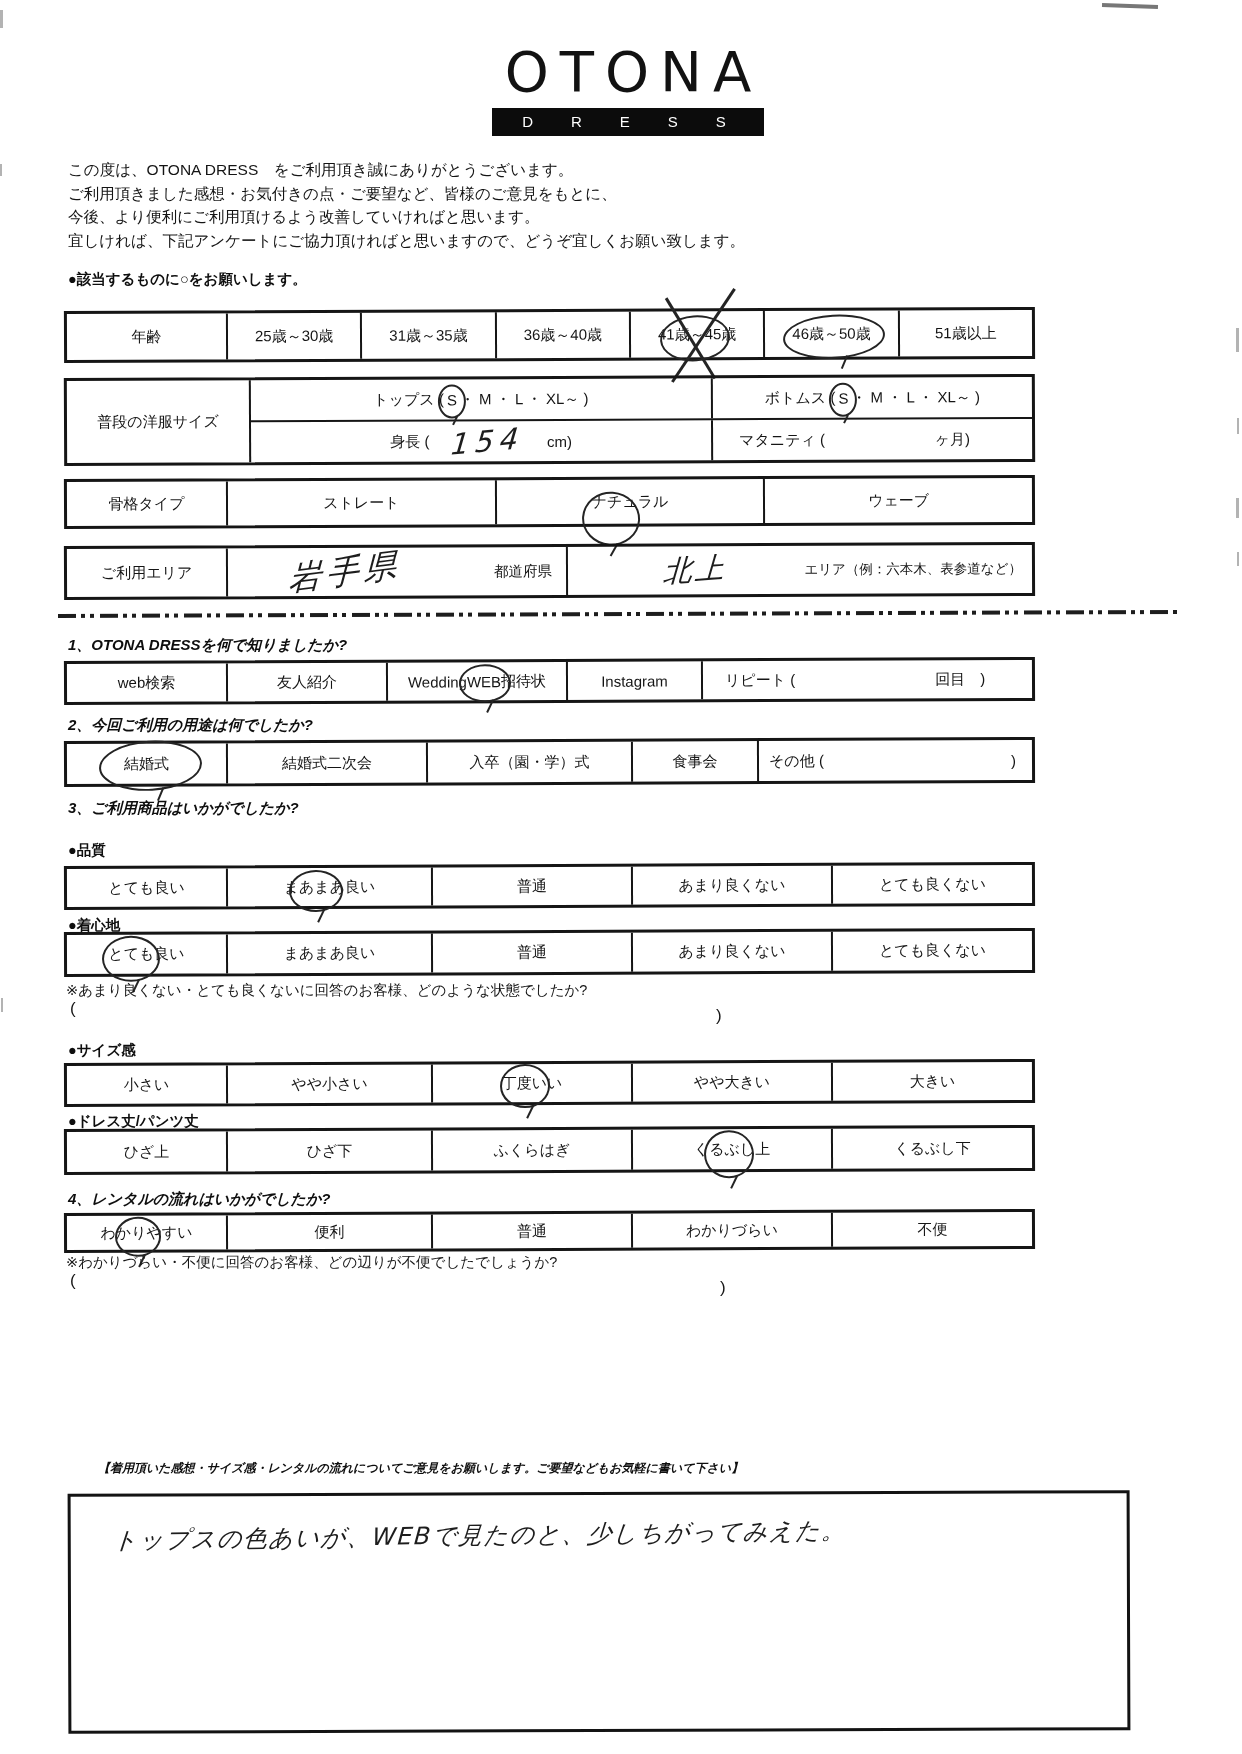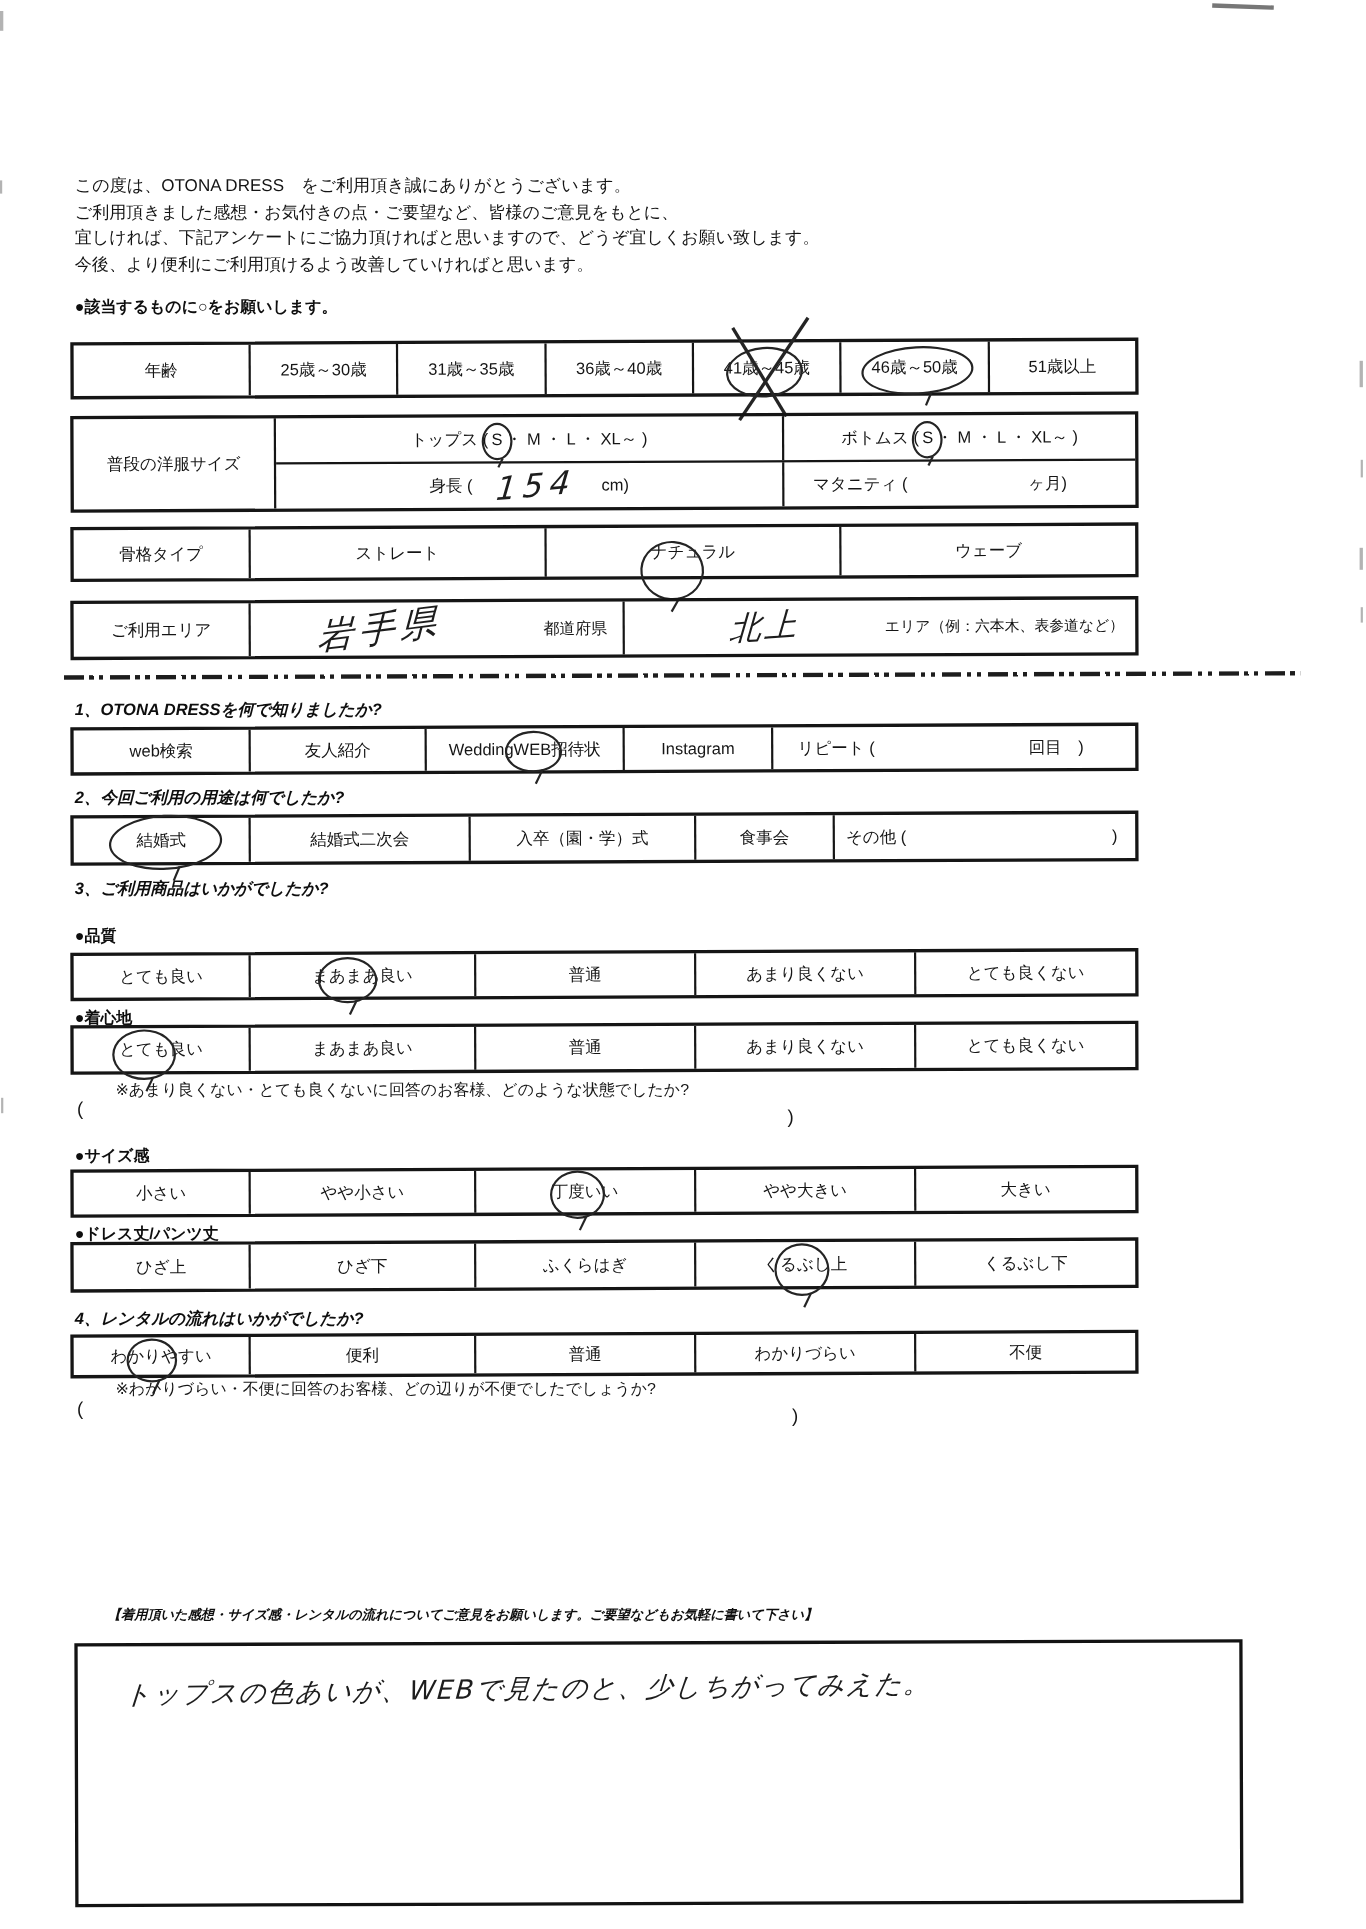--- a/index.html
+++ b/index.html
@@ -17,21 +17,21 @@
   }
   .logo-bar{
     margin-top:6px;background:#0c0c0c;color:#fff;height:28px;line-height:28px;
     font-size:15px;letter-spacing:38px;text-indent:30px;overflow:hidden;white-space:nowrap;
   }
   
   .intro{position:absolute;left:68px;top:158px;font-size:15.5px;line-height:23.5px;color:#141414;}
   .instruction{position:absolute;left:68px;top:270px;font-size:14.5px;font-weight:bold;color:#0e0e0e;}
   .qtitle{position:absolute;left:68px;font-size:15px;font-weight:bold;color:#0e0e0e;font-style:italic;}
   .bullet{position:absolute;left:68px;font-size:14.5px;font-weight:bold;color:#0e0e0e;}
-  .note{position:absolute;left:66px;font-size:14.5px;color:#161616;margin-left:39px;}
+  .note{position:absolute;left:66px;font-size:14.5px;color:#161616;}
   .paren{position:absolute;font-size:17px;color:#161616;}
   
   .tbl{
     position:absolute;left:64px;width:971px;display:flex;
     border:3px solid #151515;background:transparent;box-sizing:border-box;
     transform:rotate(-0.25deg);
   }
   .cell{
     border-right:2.2px solid #151515;display:flex;align-items:center;justify-content:center;
     position:relative;font-size:15px;color:#151515;box-sizing:border-box;
@@ -79,26 +79,30 @@
 
   <div class="artifact" style="left:0;top:10px;width:3px;height:18px;"></div>
   <div class="artifact" style="left:0;top:164px;width:2px;height:12px;"></div>
   <div class="artifact" style="left:1px;top:998px;width:2px;height:14px;"></div>
   <div class="artifact" style="left:1236px;top:328px;width:3px;height:24px;"></div>
   <div class="artifact" style="left:1237px;top:418px;width:2px;height:16px;"></div>
   <div class="artifact" style="left:1236px;top:498px;width:3px;height:20px;"></div>
   <div class="artifact" style="left:1237px;top:552px;width:2px;height:14px;"></div>
   <div class="artifact" style="left:1102px;top:4px;width:56px;height:3.5px;background:#4a4a4a;transform:rotate(2deg);"></div>
 
+  <div class="logo">
+    <div class="logo-top">OTONA</div>
+    <div class="logo-bar">DRESS</div>
+  </div>
 
   <div class="intro">
     <div>この度は、OTONA DRESS　をご利用頂き誠にありがとうございます。</div>
     <div>ご利用頂きました感想・お気付きの点・ご要望など、皆様のご意見をもとに、</div>
+    <div>今後、より便利にご利用頂けるよう改善していければと思います。</div>
     <div>宜しければ、下記アンケートにご協力頂ければと思いますので、どうぞ宜しくお願い致します。</div>
-    <div>今後、より便利にご利用頂けるよう改善していければと思います。</div>
   </div>
 
   <div class="instruction">●該当するものに○をお願いします。</div>
 
   <div class="tbl" style="top:309px;height:52px;">
     <div class="cell hdr" style="width:161px;">
       <span>年齢</span>
     </div>
     <div class="cell opt">
         <span>25歳～30歳</span>

